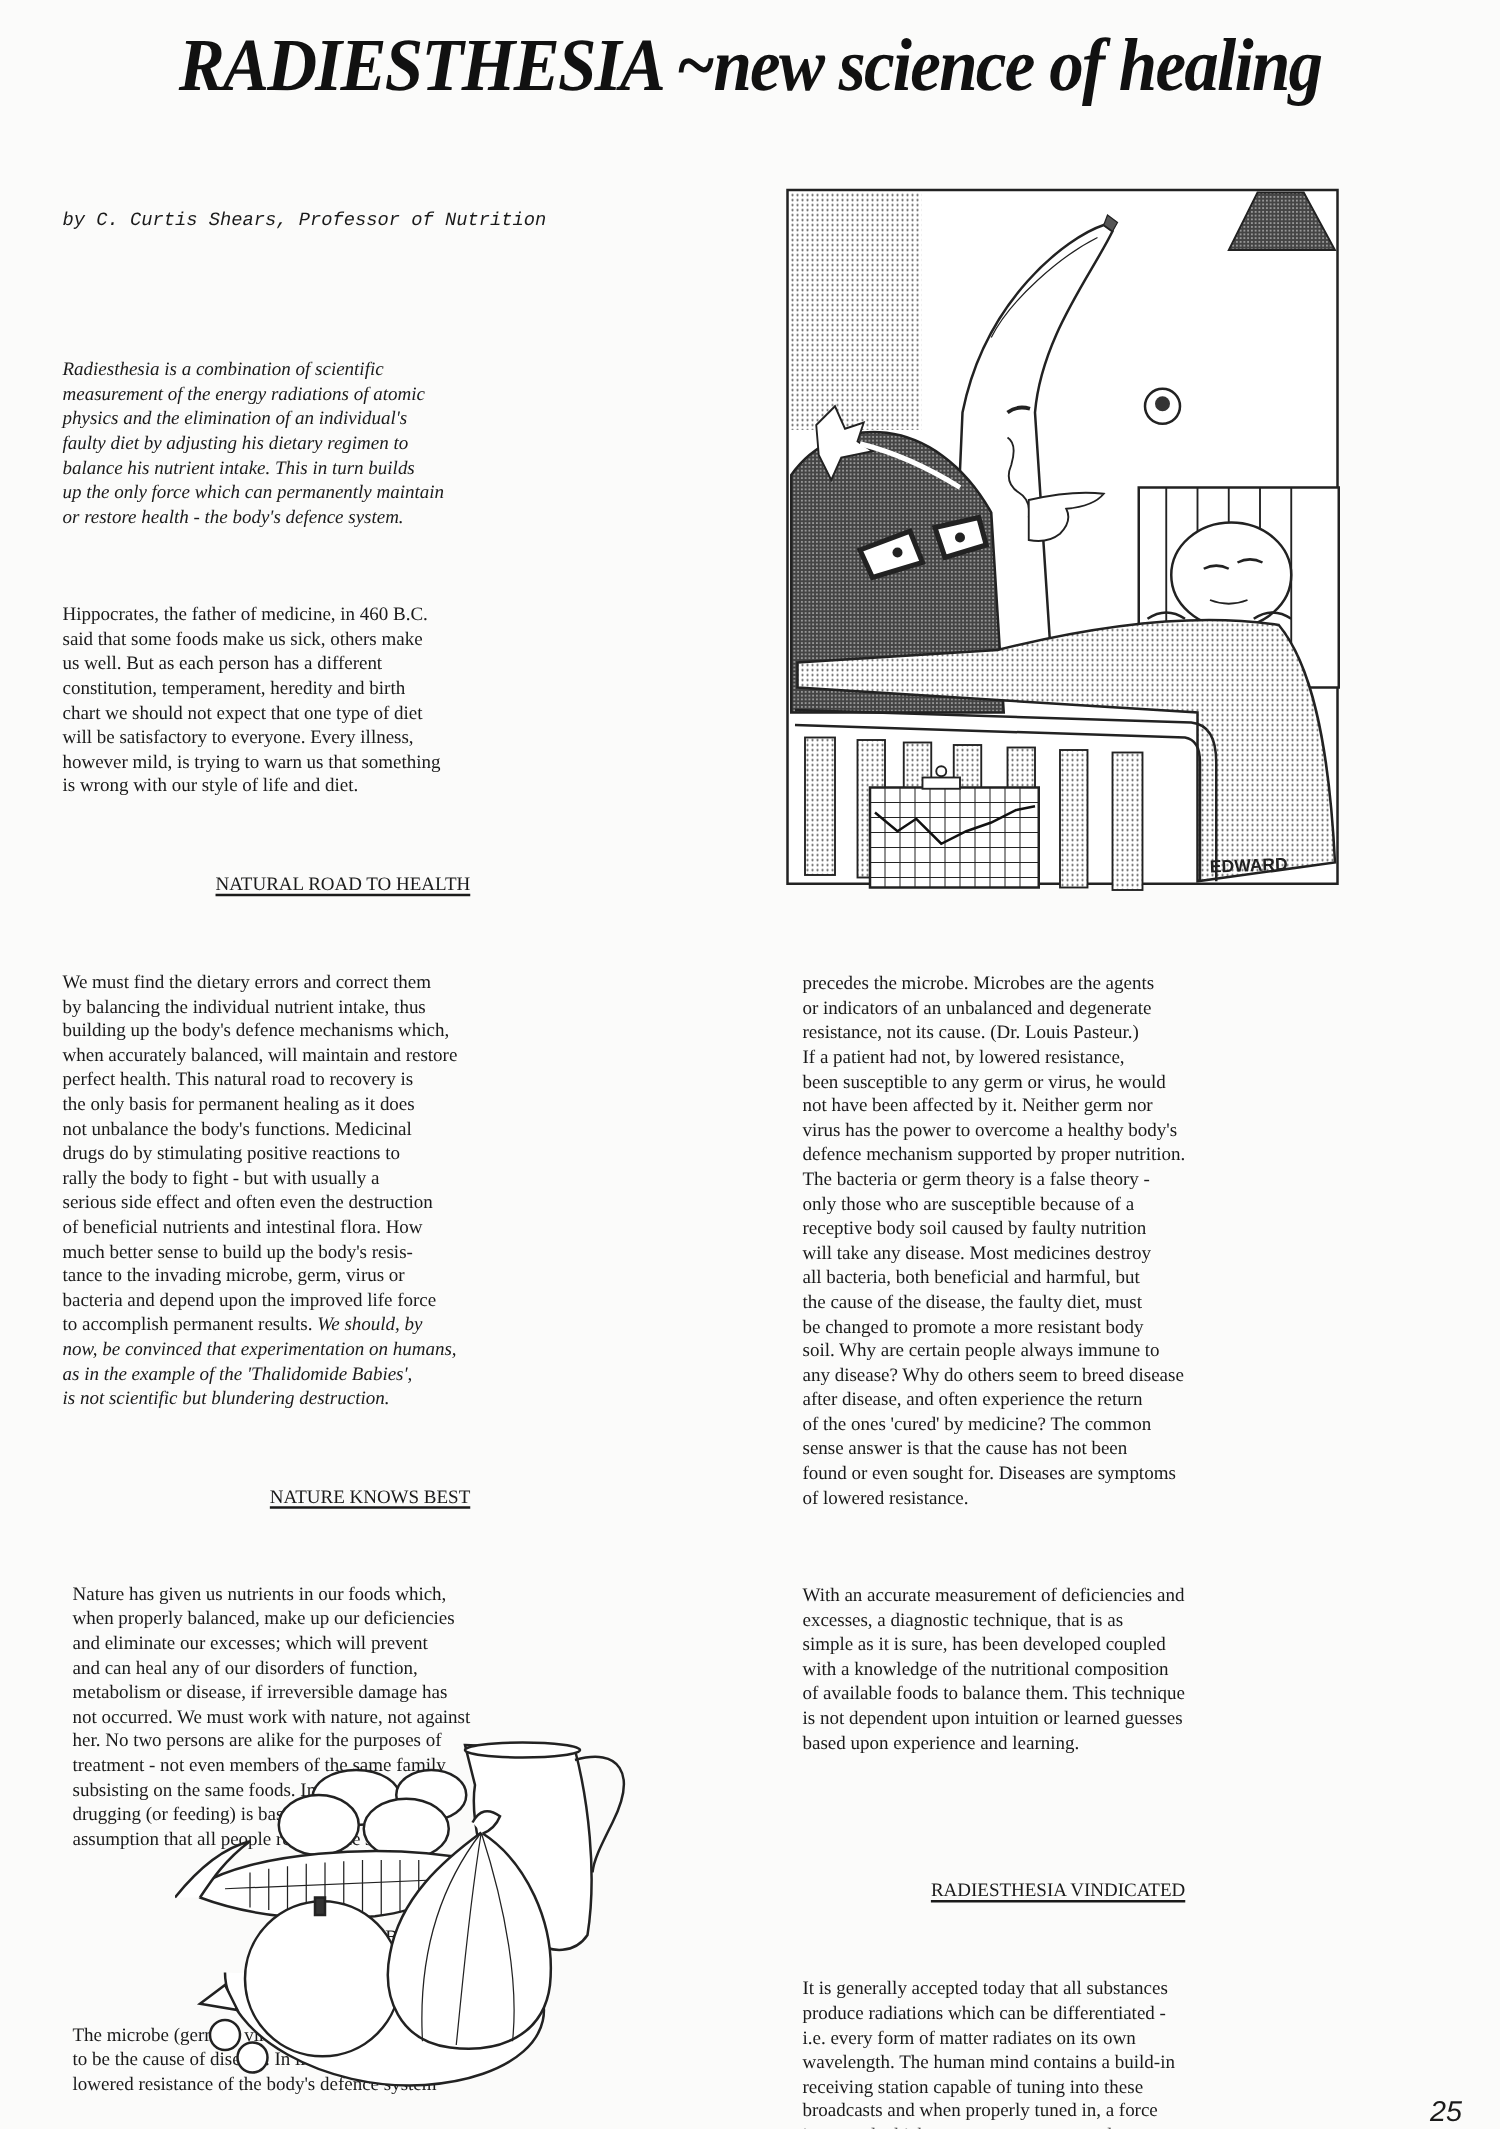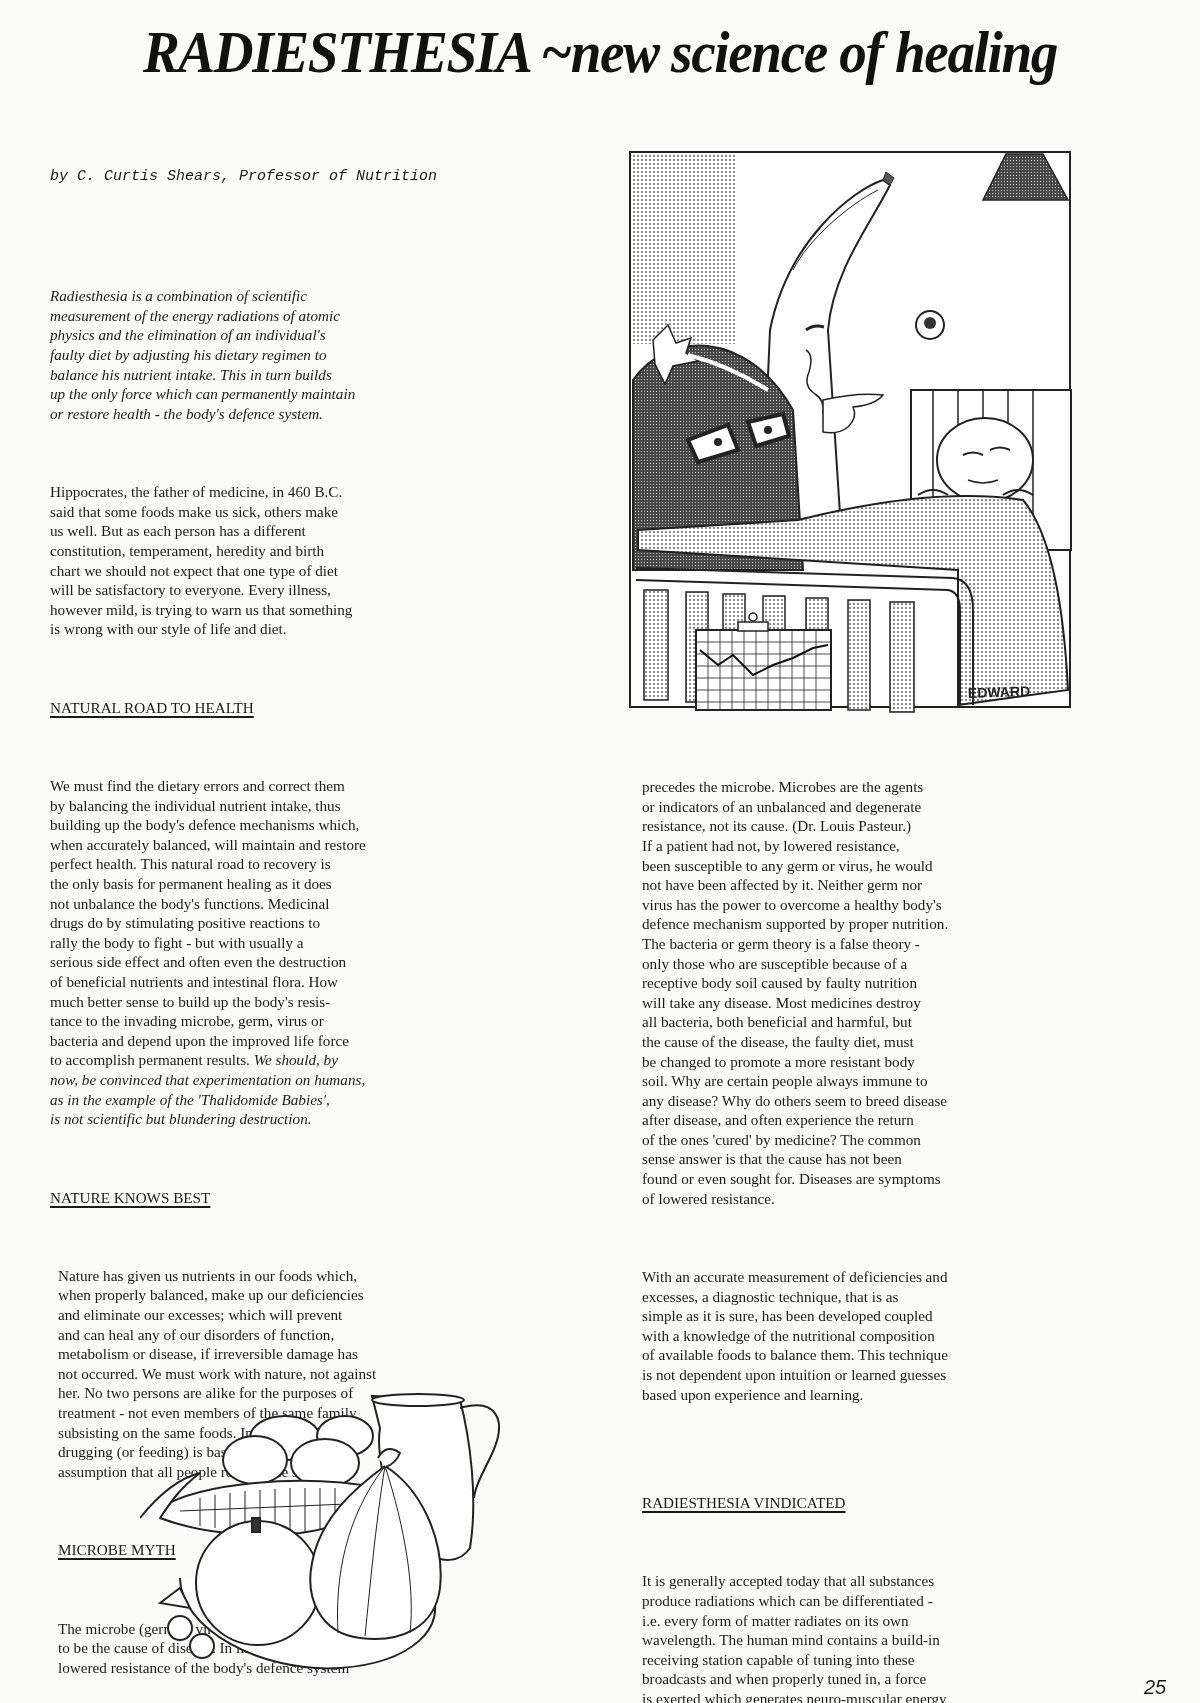--- a/index.html
+++ b/index.html
@@ -11,23 +11,23 @@
   .title {
     position: absolute; left: 0; top: 18px; width: 1200px; text-align: center;
     font-family: "Liberation Serif", "DejaVu Serif", serif;
     font-style: italic; font-weight: bold; font-size: 60px; letter-spacing: -1.5px;
     color: #111; transform: scaleX(0.92); transform-origin: center;
   }
   .byline { position: absolute; left: 50px; top: 168px; font-size: 15px; font-style: italic; }
   .col { position: absolute; font-size: 15.2px; line-height: 19.6px; white-space: pre; }
   .col p { margin: 0 0 19.6px 0; font-family: Liberation Serif, serif; }
   .col .it { font-style: italic; }
-  .head { text-decoration: underline; text-decoration-thickness: 2px; text-underline-offset: 3px; margin-bottom: 19.6px !important; }
+  .head { text-decoration: underline; text-decoration-thickness: 2px; text-underline-offset: 3px; margin-bottom: 19.6px !important; text-align: right; }
   .pagenum {
-    position: absolute; left: 1144px; top: 1676px; font-size: 20px;
+    position: absolute; left: 1144px; top: 1676px; font-size: 23px;
     font-family: "Liberation Sans", "DejaVu Sans", sans-serif; font-style: italic;
   }
   .illus { position: absolute; }
   svg { display: block; }
 </style>
 </head>
 <body>
 
 <div class="title">RADIESTHESIA ~new science of healing</div>
 <div class="byline">by C. Curtis Shears, Professor of Nutrition</div>
@@ -108,21 +108,21 @@
 sense answer is that the cause has not been
 found or even sought for. Diseases are symptoms
 of lowered resistance.</p>
   <p>With an accurate measurement of deficiencies and
 excesses, a diagnostic technique, that is as
 simple as it is sure, has been developed coupled
 with a knowledge of the nutritional composition
 of available foods to balance them. This technique
 is not dependent upon intuition or learned guesses
 based upon experience and learning.</p>
-  <p style="margin-top:30px" class="head">RADIESTHESIA VINDICATED</p>
+  <p style="margin-top:40px" class="head">RADIESTHESIA VINDICATED</p>
   <p>It is generally accepted today that all substances
 produce radiations which can be differentiated -
 i.e. every form of matter radiates on its own
 wavelength. The human mind contains a build-in
 receiving station capable of tuning into these
 broadcasts and when properly tuned in, a force
 is exerted which generates neuro-muscular energy
 which can be measured.</p>
   
 </div>

